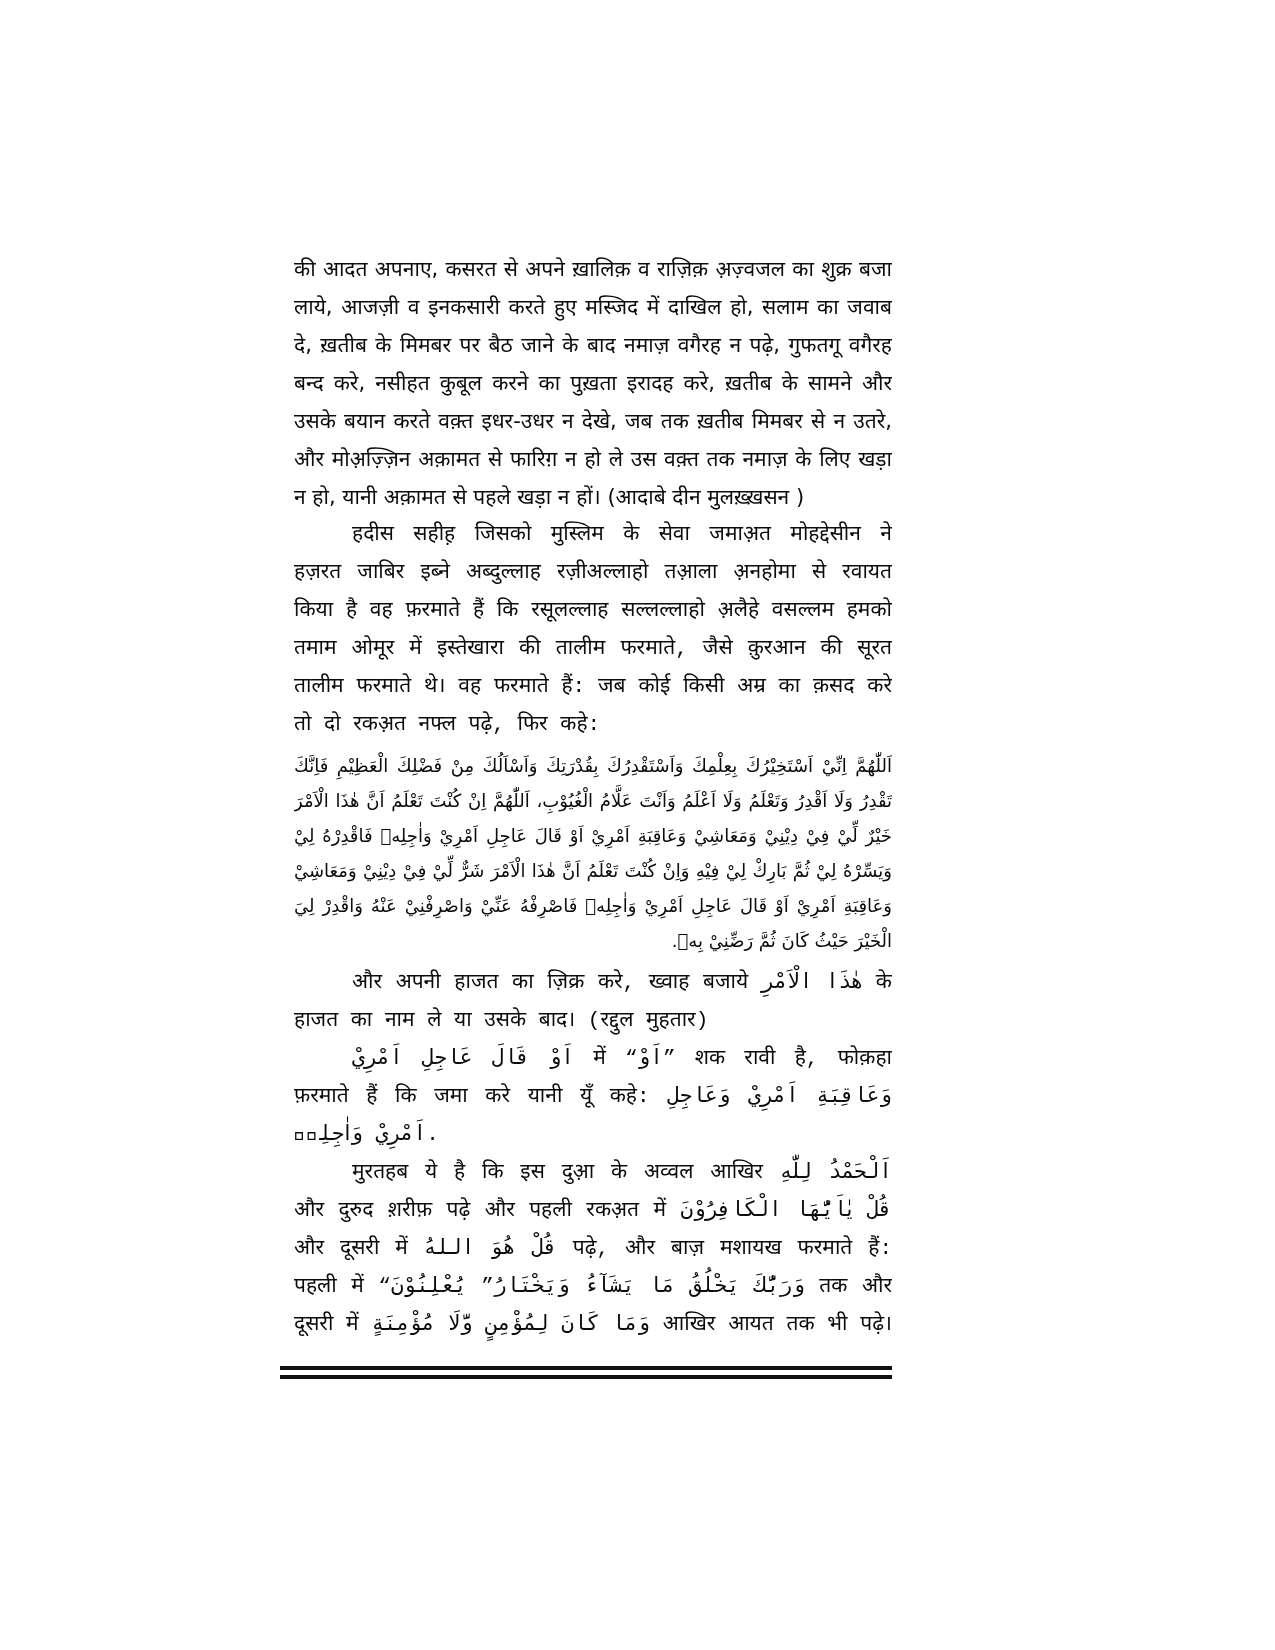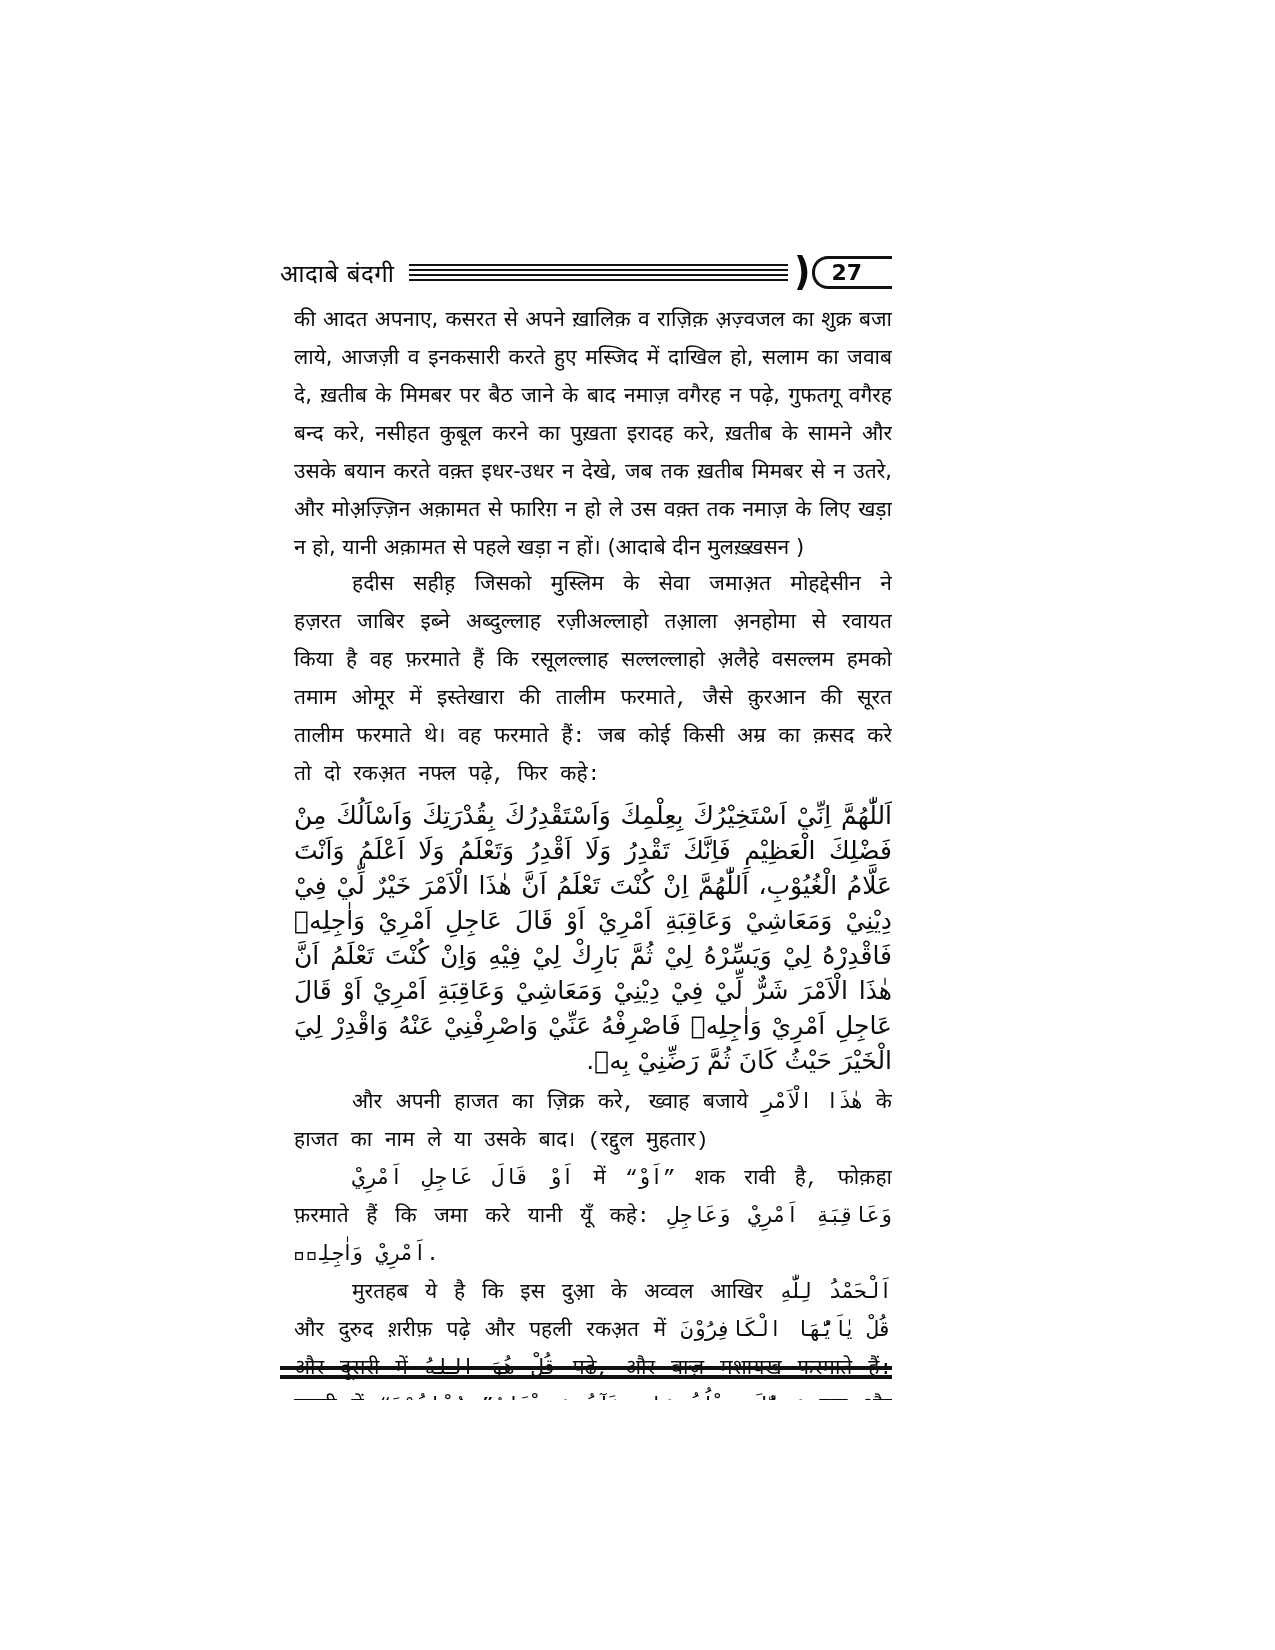--- a/index.html
+++ b/index.html
@@ -41,49 +41,36 @@
   .body-flow{max-height:1100px;overflow:hidden;margin-left:14px;}
   .para{
     font-size:21px;line-height:38px;text-align:justify;margin:0;
   }
   .para.indent{text-indent:58px;font-family:Liberation Mono, monospace;}
   .section-heading{
     font-size:30px;font-weight:500;margin:10px 0 6px 0;padding-left:68px;
   }
   .arabic-block{
     direction:rtl;text-align:justify;
-    font-size:25px;line-height:35px;
+    font-size:18px;line-height:35px;
     margin:4px 0 6px 0;
   }
   
   .footer-rule{
     position:absolute;left:280px;top:1366px;width:612px;
   }
   .footer-rule i{display:block;height:4px;background:#111;margin-bottom:5px;}
 </style>
 </head>
 <body>
 
 <div class="page">
 
   <div class="content">
 
-    <div class="header">
-      <span class="book-title">आदाबे बंदगी</span>
-      <span class="rule">
-        <i></i>
-          <i></i>
-          <i></i>
-          <i></i>
-      </span>
-      <span class="banner-paren">)</span>
-      <span class="page-badge">
-        <span>27</span>
-      </span>
-    </div>
 
     <div class="body-flow">
 
       <p class="para">की आदत अपनाए, कसरत से अपने ख़ालिक़ व राज़िक़ अ़ज़्वजल का शुक्र बजा लाये, आजज़ी व इनकसारी करते हुए मस्जिद में दाखिल हो, सलाम का जवाब दे, ख़तीब के मिमबर पर बैठ जाने के बाद नमाज़ वगैरह न पढ़े, गुफतगू वगैरह बन्द करे, नसीहत कुबूल करने का पुख़ता इरादह करे, ख़तीब के सामने और उसके बयान करते वक़्त इधर-उधर न देखे, जब तक ख़तीब मिमबर से न उतरे, और मोअ़ज़्ज़िन अक़ामत से फारिग़ न हो ले उस वक़्त तक नमाज़ के लिए खड़ा न हो, यानी अक़ामत से पहले खड़ा न हों। (आदाबे दीन मुलख़्ख़सन )</p>
 
 
       <p class="para indent">हदीस सहीह़ जिसको मुस्लिम के सेवा जमाअ़त मोहद्देसीन ने हज़रत जाबिर इब्ने अब्दुल्लाह रज़ीअल्लाहो तआ़ला अ़नहोमा से रवायत किया है वह फ़रमाते हैं कि रसूलल्लाह सल्लल्लाहो अ़लैहे वसल्लम हमको तमाम ओमूर में इस्तेखारा की तालीम फरमाते, जैसे क़ुरआन की सूरत तालीम फरमाते थे। वह फरमाते हैं: जब कोई किसी अम्र का क़सद करे तो दो रकअ़त नफ्ल पढ़े, फिर कहे:</p>
 
       <div class="arabic-block">اَللّٰهُمَّ اِنِّيْ اَسْتَخِيْرُكَ بِعِلْمِكَ وَاَسْتَقْدِرُكَ بِقُدْرَتِكَ وَاَسْاَلُكَ مِنْ فَضْلِكَ الْعَظِيْمِ فَاِنَّكَ تَقْدِرُ وَلَا اَقْدِرُ وَتَعْلَمُ وَلَا اَعْلَمُ وَاَنْتَ عَلَّامُ الْغُيُوْبِ، اَللّٰهُمَّ اِنْ كُنْتَ تَعْلَمُ اَنَّ هٰذَا الْاَمْرَ خَيْرٌ لِّيْ فِيْ دِيْنِيْ وَمَعَاشِيْ وَعَاقِبَةِ اَمْرِيْ اَوْ قَالَ عَاجِلِ اَمْرِيْ وَاٰجِلِهٖ فَاقْدِرْهُ لِيْ وَيَسِّرْهُ لِيْ ثُمَّ بَارِكْ لِيْ فِيْهِ وَاِنْ كُنْتَ تَعْلَمُ اَنَّ هٰذَا الْاَمْرَ شَرٌّ لِّيْ فِيْ دِيْنِيْ وَمَعَاشِيْ وَعَاقِبَةِ اَمْرِيْ اَوْ قَالَ عَاجِلِ اَمْرِيْ وَاٰجِلِهٖ فَاصْرِفْهُ عَنِّيْ وَاصْرِفْنِيْ عَنْهُ وَاقْدِرْ لِيَ الْخَيْرَ حَيْثُ كَانَ ثُمَّ رَضِّنِيْ بِهٖ.</div>
 

